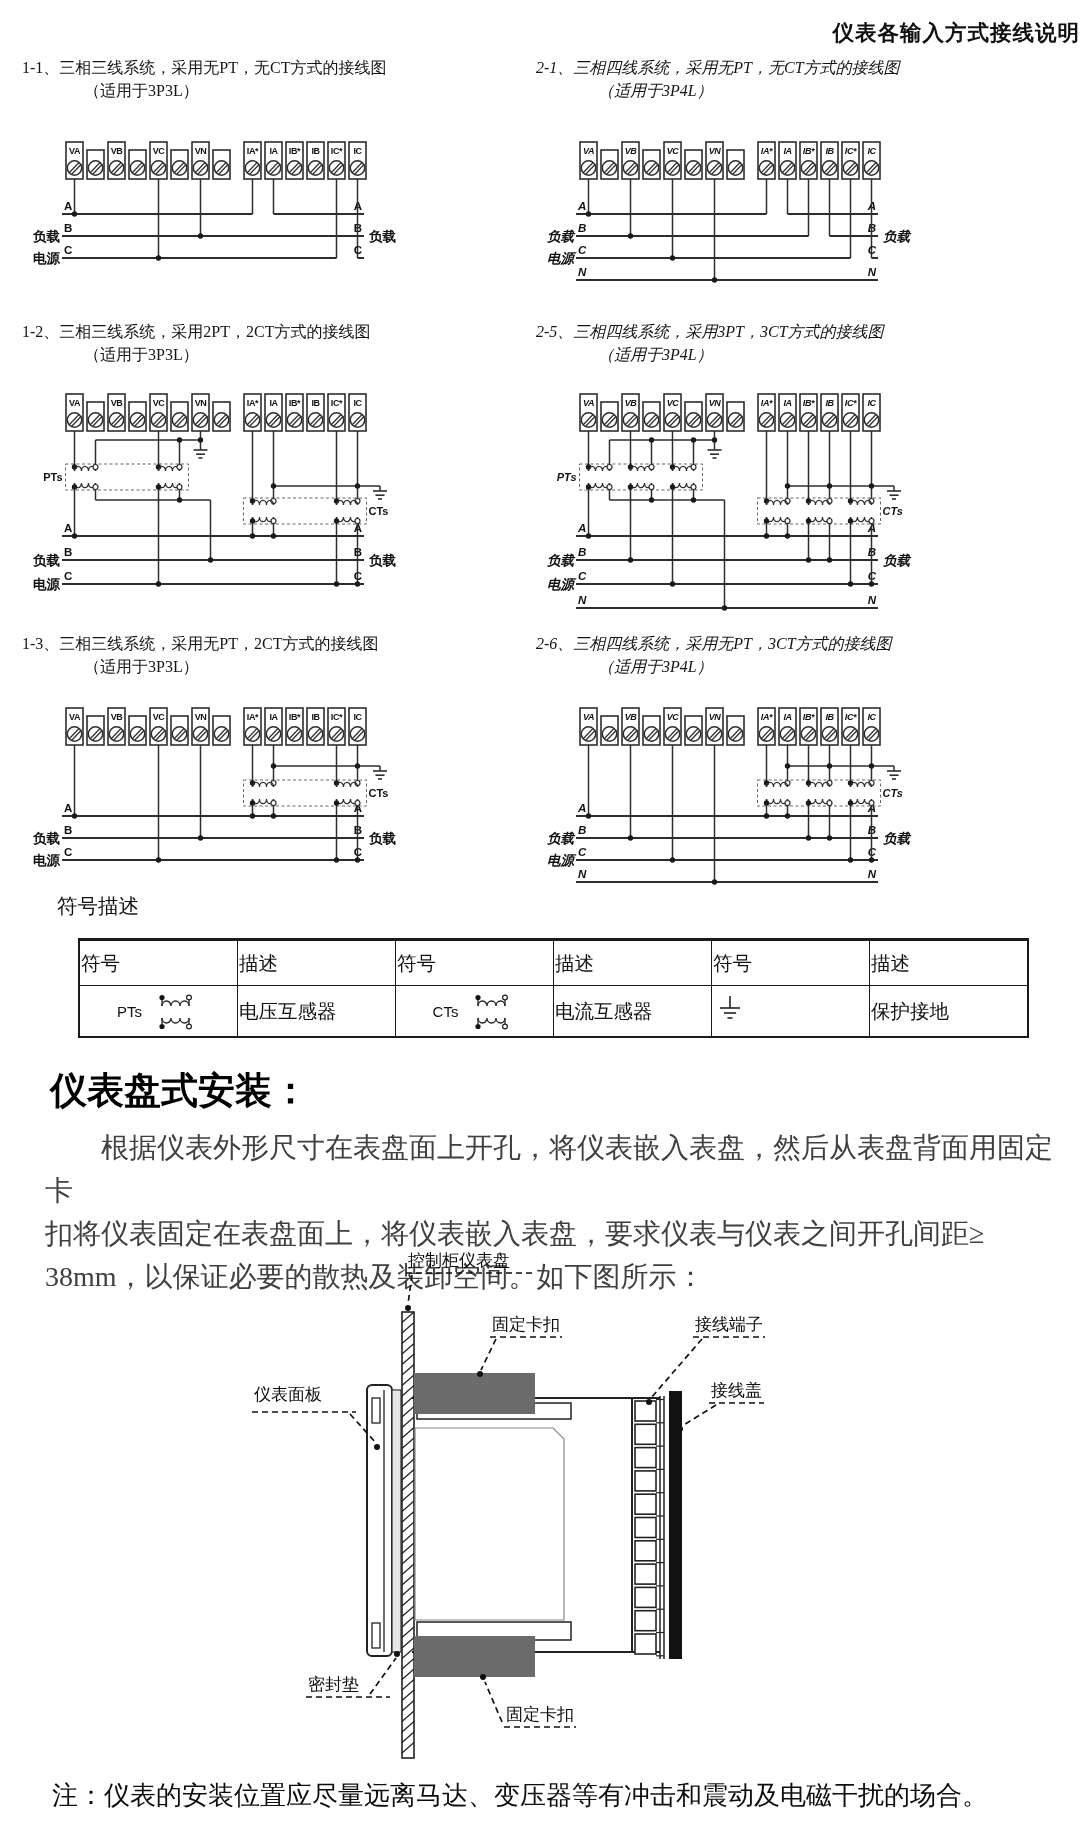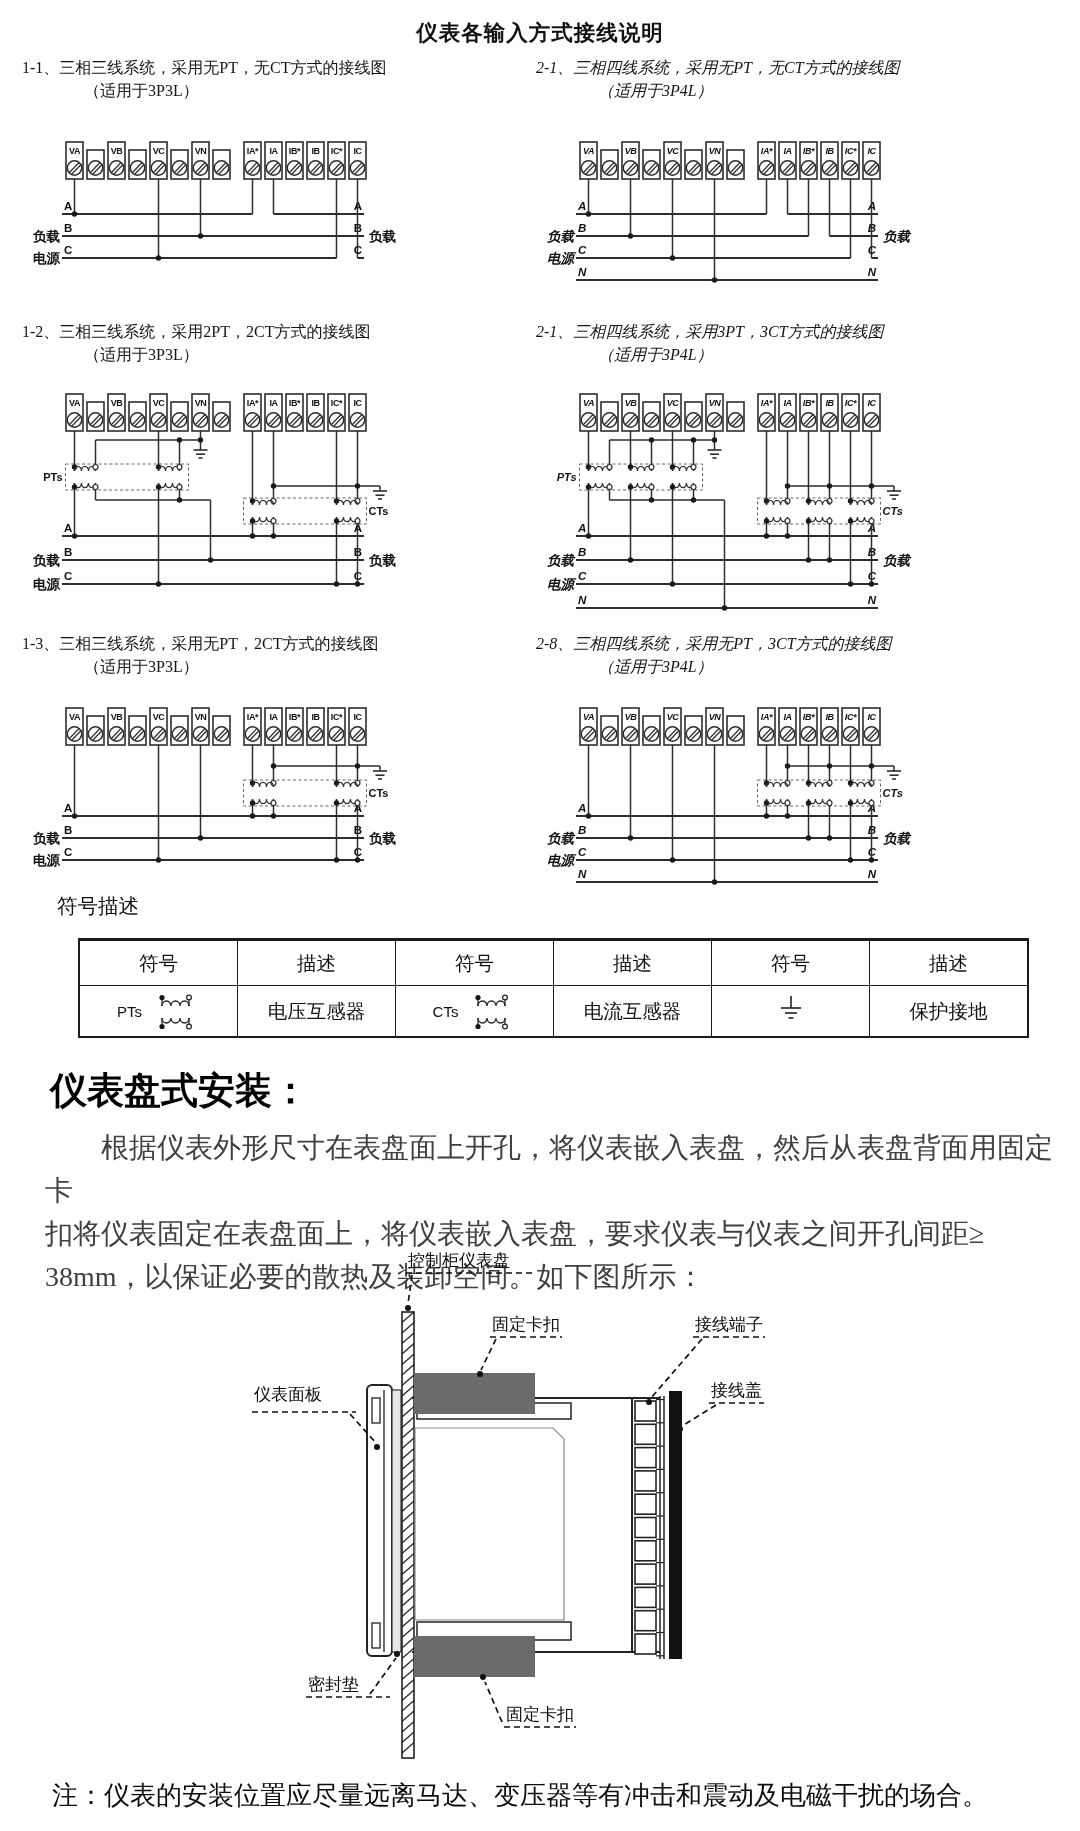--- a/index.html
+++ b/index.html
@@ -1,33 +1,33 @@
 <!DOCTYPE html>
 <html><head>
 <meta charset="utf-8">
 <style>
   html,body{margin:0;padding:0;background:#fff;}
   #page{position:relative;width:1080px;height:1831px;background:#fff;color:#111;
         font-family:"Liberation Sans",sans-serif;overflow:hidden;}
-  .doc-title{position:absolute;top:18px;left:0;width:100%;text-align:center;
+  .doc-title{position:absolute;top:18px;left:0;width:100%;text-align:right;
     font-family:Liberation Serif, serif;font-size:21.5px;font-weight:600;letter-spacing:1px;}
   .diag-cell{position:absolute;width:478px;}
   .cell-left{left:4px;} .cell-right{left:518px;font-style:italic;}
   .row1{top:56px;} .row2{top:320px;} .row3{top:632px;}
   .diag-title{font-family:"Liberation Serif",serif;font-size:16px;line-height:23px;
     color:#151515;padding-left:18px;}
   .diag-sub{text-indent:62px;}
   .row1 svg.diagram{margin-top:36px;}
   .row2 svg.diagram{margin-top:24px;}
   .row3 svg.diagram{margin-top:26px;}
   svg.diagram{display:block;margin-left:14px;}
   .symbol-heading{position:absolute;left:57px;top:892px;font-family:"Liberation Serif",serif;
     font-size:20.5px;color:#111;}
   .symbol-table{position:absolute;left:78px;top:938px;border-collapse:collapse;
-    font-family:"Liberation Serif",serif;font-size:19.5px;text-align:center;color:#111;
+    font-family:"Liberation Serif",serif;font-size:19.5px;color:#111;
     border:2px solid #1a1a1a;border-top:3px solid #1a1a1a;}
   .symbol-table td{border:1.5px solid #1a1a1a;width:155px;}
   .symbol-table tr.sym-head td{height:42px;}
   .symbol-table tr.sym-body td{height:48px;}
   .symcell{display:flex;align-items:center;justify-content:center;gap:4px;}
   .symcell span{font-size:15px;font-family:"Liberation Sans",sans-serif;}
   .install-heading{position:absolute;left:50px;top:1066px;font-size:37px;font-weight:700;color:#000;}
   .install-para{position:absolute;left:45px;top:1126px;width:1020px;font-size:28px;
     line-height:43px;color:#404040;font-family:Liberation Serif, serif;}
   .install-para .indent{text-indent:2em;}
@@ -395,21 +395,21 @@
         <path d="M 318.5 127 a 3.5 4.7 0 0 0 7 0 a 3.5 4.7 0 0 0 7 0 a 3.5 4.7 0 0 0 7 0" fill="none" stroke="#2d2d2d" stroke-width="1.25"></path>
         <line x1="318.5" y1="127" x2="318.5" y2="194" stroke="#2d2d2d" stroke-width="1.5"></line>
         <circle cx="318.5" cy="131" r="2.7" fill="#1a1a1a"></circle>
         <circle cx="318.5" cy="194" r="2.7" fill="#1a1a1a"></circle>
         <line x1="339.5" y1="127" x2="339.5" y2="194" stroke="#2d2d2d" stroke-width="1.5"></line>
         <circle cx="339.5" cy="131" r="2.5" fill="#fff" stroke="#2d2d2d" stroke-width="1.2"></circle>
         <circle cx="339.5" cy="194" r="2.7" fill="#1a1a1a"></circle>
       </svg>
   </div>
   <div class="diag-cell cell-right row2">
-    <div class="diag-title">2-1、三相四线系统，采用3PT，3CT方式的接线图</div>
+    <div class="diag-title">2-5、三相四线系统，采用3PT，3CT方式的接线图</div>
     <div class="diag-title diag-sub">（适用于3P4L）</div>
     <svg class="diagram" viewBox="0 0 390 238" width="390" height="238">
         <g>
           <rect x="48" y="4" width="17" height="37" fill="#fff" stroke="#2d2d2d" stroke-width="1.6"></rect>
           <text x="56.5" y="15.5" text-anchor="middle" font-size="9" font-family="&quot;Liberation Sans&quot;,sans-serif" fill="#111" font-weight="700" letter-spacing="-0.4">VA</text>
           <circle cx="56.5" cy="30" r="7.2" fill="none" stroke="#2d2d2d" stroke-width="1.5"></circle>
           <line x1="51" y1="35" x2="61" y2="24.5" stroke="#2d2d2d" stroke-width="1.2"></line>
           <line x1="53.5" y1="36.5" x2="63.5" y2="26" stroke="#2d2d2d" stroke-width="1.2"></line>
           <rect x="69" y="12" width="17" height="29" fill="#fff" stroke="#2d2d2d" stroke-width="1.6"></rect>
           <circle cx="77.5" cy="30" r="7.2" fill="none" stroke="#2d2d2d" stroke-width="1.5"></circle>
@@ -704,21 +704,21 @@
         <path d="M 318.5 95 a 3.5 4.7 0 0 0 7 0 a 3.5 4.7 0 0 0 7 0 a 3.5 4.7 0 0 0 7 0" fill="none" stroke="#2d2d2d" stroke-width="1.25"></path>
         <line x1="318.5" y1="95" x2="318.5" y2="156" stroke="#2d2d2d" stroke-width="1.5"></line>
         <circle cx="318.5" cy="99" r="2.7" fill="#1a1a1a"></circle>
         <circle cx="318.5" cy="156" r="2.7" fill="#1a1a1a"></circle>
         <line x1="339.5" y1="95" x2="339.5" y2="156" stroke="#2d2d2d" stroke-width="1.5"></line>
         <circle cx="339.5" cy="99" r="2.5" fill="#fff" stroke="#2d2d2d" stroke-width="1.2"></circle>
         <circle cx="339.5" cy="156" r="2.7" fill="#1a1a1a"></circle>
       </svg>
   </div>
   <div class="diag-cell cell-right row3">
-    <div class="diag-title">2-8、三相四线系统，采用无PT，3CT方式的接线图</div>
+    <div class="diag-title">2-6、三相四线系统，采用无PT，3CT方式的接线图</div>
     <div class="diag-title diag-sub">（适用于3P4L）</div>
     <svg class="diagram" viewBox="0 0 390 198" width="390" height="198">
         <g>
           <rect x="48" y="4" width="17" height="37" fill="#fff" stroke="#2d2d2d" stroke-width="1.6"></rect>
           <text x="56.5" y="15.5" text-anchor="middle" font-size="9" font-family="&quot;Liberation Sans&quot;,sans-serif" fill="#111" font-weight="700" letter-spacing="-0.4">VA</text>
           <circle cx="56.5" cy="30" r="7.2" fill="none" stroke="#2d2d2d" stroke-width="1.5"></circle>
           <line x1="51" y1="35" x2="61" y2="24.5" stroke="#2d2d2d" stroke-width="1.2"></line>
           <line x1="53.5" y1="36.5" x2="63.5" y2="26" stroke="#2d2d2d" stroke-width="1.2"></line>
           <rect x="69" y="12" width="17" height="29" fill="#fff" stroke="#2d2d2d" stroke-width="1.6"></rect>
           <circle cx="77.5" cy="30" r="7.2" fill="none" stroke="#2d2d2d" stroke-width="1.5"></circle>

